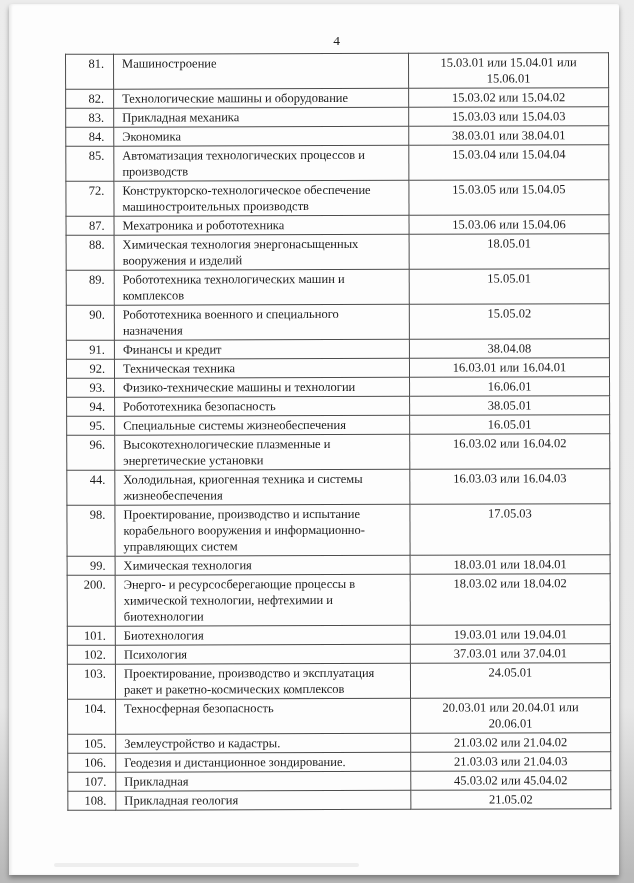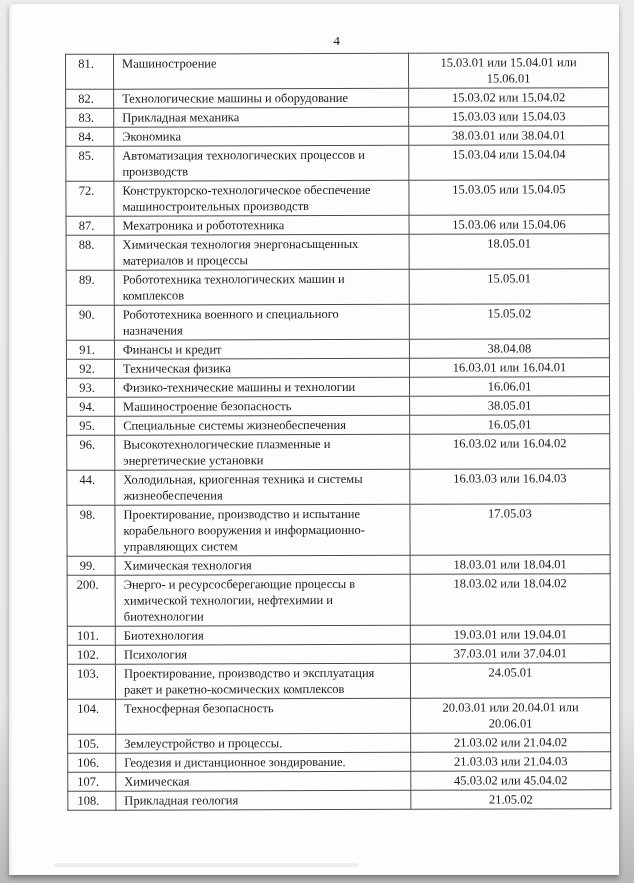--- a/index.html
+++ b/index.html
@@ -41,21 +41,21 @@
     font-size: 12.5px;
     line-height: 16px;
   }
   .doc-table td {
     border: 1px solid #4d4d4d;
     vertical-align: top;
     padding: 1px 0;
     overflow: hidden;
   }
   .doc-table td.num {
-    text-align: center;
+    text-align: right;
     padding-right: 9px;
     padding-left: 2px;
   }
   .doc-table td.name {
     padding-left: 8px;
     padding-right: 12px;
   }
   .doc-table td.code {
     text-align: center;
     padding-left: 14px;
@@ -114,51 +114,51 @@
             <td class="name">Конструкторско-технологическое обеспечение машиностроительных производств</td>
             <td class="code">15.03.05 или 15.04.05</td>
           </tr>
           <tr>
             <td class="num">87.</td>
             <td class="name">Мехатроника и робототехника</td>
             <td class="code">15.03.06 или 15.04.06</td>
           </tr>
           <tr>
             <td class="num">88.</td>
-            <td class="name">Химическая технология энергонасыщенных материалов и процессы</td>
+            <td class="name">Химическая технология энергонасыщенных вооружения и изделий</td>
             <td class="code">18.05.01</td>
           </tr>
           <tr>
             <td class="num">89.</td>
             <td class="name">Робототехника технологических машин и комплексов</td>
             <td class="code">15.05.01</td>
           </tr>
           <tr>
             <td class="num">90.</td>
             <td class="name">Робототехника военного и специального назначения</td>
             <td class="code">15.05.02</td>
           </tr>
           <tr>
             <td class="num">91.</td>
             <td class="name">Финансы и кредит</td>
             <td class="code">38.04.08</td>
           </tr>
           <tr>
             <td class="num">92.</td>
-            <td class="name">Техническая физика</td>
+            <td class="name">Техническая техника</td>
             <td class="code">16.03.01 или 16.04.01</td>
           </tr>
           <tr>
             <td class="num">93.</td>
             <td class="name">Физико-технические машины и технологии</td>
             <td class="code">16.06.01</td>
           </tr>
           <tr>
             <td class="num">94.</td>
-            <td class="name">Машиностроение безопасность</td>
+            <td class="name">Робототехника безопасность</td>
             <td class="code">38.05.01</td>
           </tr>
           <tr>
             <td class="num">95.</td>
             <td class="name">Специальные системы жизнеобеспечения</td>
             <td class="code">16.05.01</td>
           </tr>
           <tr>
             <td class="num">96.</td>
             <td class="name">Высокотехнологические плазменные и энергетические установки</td>
@@ -199,31 +199,31 @@
             <td class="name">Проектирование, производство и эксплуатация ракет и ракетно-космических комплексов</td>
             <td class="code">24.05.01</td>
           </tr>
           <tr>
             <td class="num">104.</td>
             <td class="name">Техносферная безопасность</td>
             <td class="code">20.03.01 или 20.04.01 или 20.06.01</td>
           </tr>
           <tr>
             <td class="num">105.</td>
-            <td class="name">Землеустройство и процессы.</td>
+            <td class="name">Землеустройство и кадастры.</td>
             <td class="code">21.03.02 или 21.04.02</td>
           </tr>
           <tr>
             <td class="num">106.</td>
             <td class="name">Геодезия и дистанционное зондирование.</td>
             <td class="code">21.03.03 или 21.04.03</td>
           </tr>
           <tr>
             <td class="num">107.</td>
-            <td class="name">Химическая</td>
+            <td class="name">Прикладная</td>
             <td class="code">45.03.02 или 45.04.02</td>
           </tr>
           <tr>
             <td class="num">108.</td>
             <td class="name">Прикладная геология</td>
             <td class="code">21.05.02</td>
           </tr>
         </tbody>
     </table>
 

